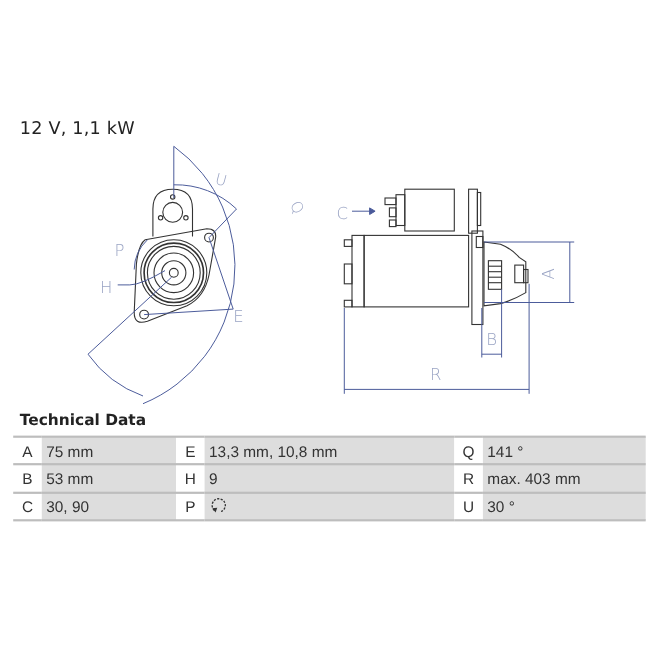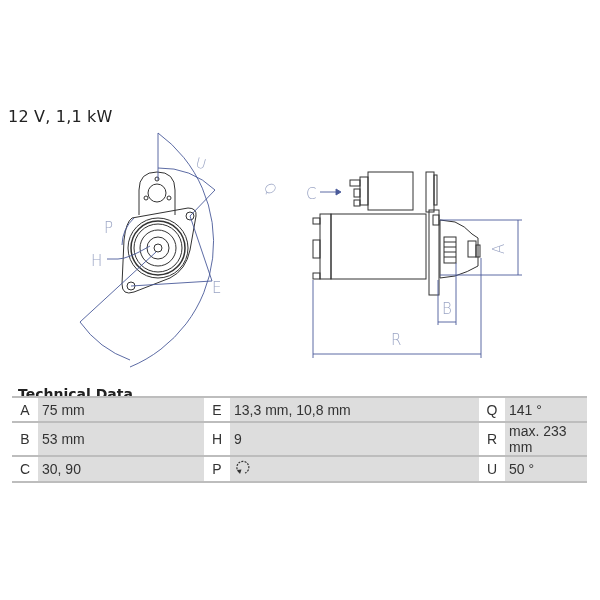--- a/index.html
+++ b/index.html
@@ -1,21 +1,21 @@
 <!DOCTYPE html>
 <html><head>
 <meta charset="utf-8">
 <style>
   * { margin: 0; padding: 0; box-sizing: border-box; }
   html, body { width: 600px; height: 600px; background: #ffffff; overflow: hidden; }
   body { position: relative; font-family: "Liberation Sans", "DejaVu Sans", sans-serif; color: #222; }
-  .rating { position: absolute; left: 8px; top: 107px; font-family: "DejaVu Sans", sans-serif; font-size: 16px; color: #222; letter-spacing: 0.2px; }
+  .rating { position: absolute; left: 18px; top: 107px; font-family: "DejaVu Sans", sans-serif; font-size: 16px; color: #222; letter-spacing: 0.2px; }
   svg.drawing { position: absolute; left: 0; top: 0; width: 600px; height: 370px; }
   .dim-label { font-family: "DejaVu Sans", sans-serif; font-weight: 200; fill: #9aa4c4; }
-  .tech-title { position: absolute; left: 18px; top: 386px; font-family: "DejaVu Sans", sans-serif; font-weight: bold; font-size: 14px; color: #222; }
+  .tech-title { position: absolute; left: 18px; top: 374px; font-family: "DejaVu Sans", sans-serif; font-weight: bold; font-size: 14px; color: #222; }
   table.tech { position: absolute; left: 12px; top: 396px; width: 575px; border-collapse: collapse; font-size: 14px; }
   table.tech td { height: 25.3px; border-top: 2px solid #bdbdbd; border-bottom: 2px solid #bdbdbd; padding: 0 0 0 4px; vertical-align: middle; }
   table.tech td.key { background: #ffffff; width: 26px; text-align: center; padding: 0; color: #333; }
   table.tech td.val { background: #dddddd; color: #333; }
   .p-icon { display: inline-block; vertical-align: middle; }
 </style>
 </head>
 <body>
 
 <div class="rating">12 V, 1,1 kW</div>
@@ -120,43 +120,43 @@
     <text class="dim-label" x="391" y="345" font-size="15">R</text>
   </g>
 </svg>
 
 <div class="tech-title">Technical Data</div>
 
 <table class="tech">
   <tbody>
       <tr>
     <td class="key">A</td>
-    <td class="val" style="width:166px">75 mm</td>
+    <td class="val" style="width:122px">75 mm</td>
     <td class="key">E</td>
-    <td class="val" style="width:249px">13,3 mm, 10,8 mm</td>
+    <td class="val" style="width:227px">13,3 mm, 10,8 mm</td>
     <td class="key">Q</td>
     <td class="val">141 °</td>
   </tr>
   <tr>
     <td class="key">B</td>
     <td class="val">53 mm</td>
     <td class="key">H</td>
     <td class="val">9</td>
     <td class="key">R</td>
-    <td class="val">max. 233 mm</td>
+    <td class="val">max. 403 mm</td>
   </tr>
   <tr>
     <td class="key">C</td>
     <td class="val">30, 90</td>
     <td class="key">P</td>
     <td class="val">
       <span class="p-icon">
         <svg width="18" height="18" viewBox="0 0 18 18" xmlns="http://www.w3.org/2000/svg">
           <path d="M5 14 A6 6 0 1 1 11 15" fill="none" stroke="#333" stroke-width="1.2" stroke-dasharray="2 1.2"></path>
           <path d="M3 12 L6 16 L7.5 11.5 Z" fill="#333"></path>
         </svg>
       </span>
     </td>
     <td class="key">U</td>
-    <td class="val">50 °</td>
+    <td class="val">30 °</td>
   </tr>
 </tbody>
   </table>
 
 </body></html>

